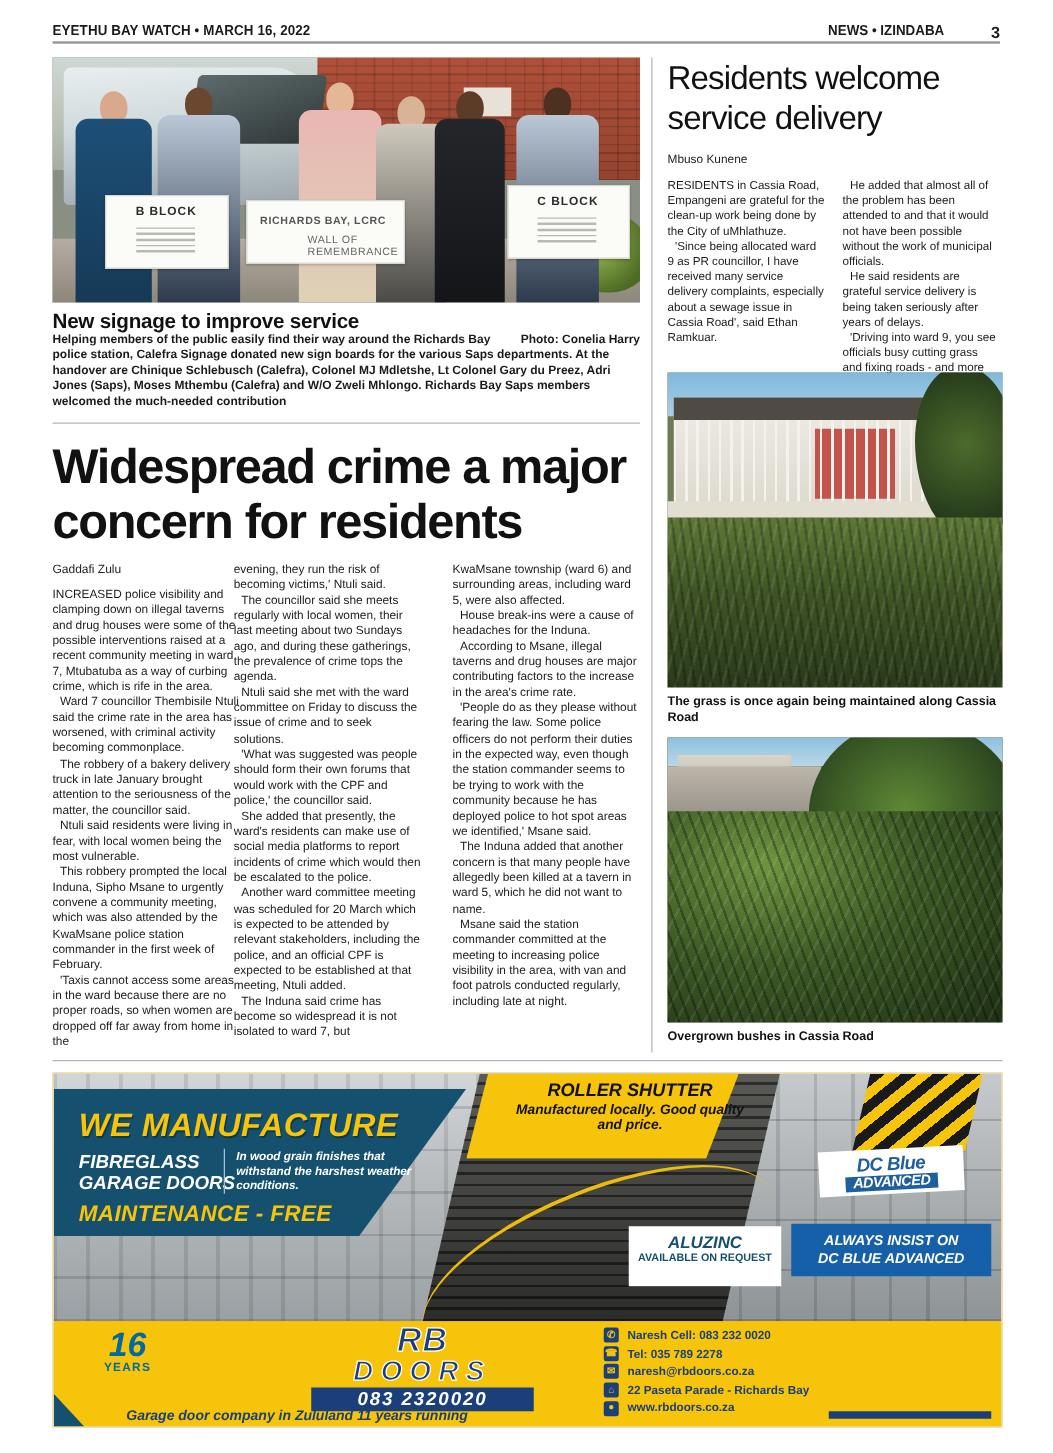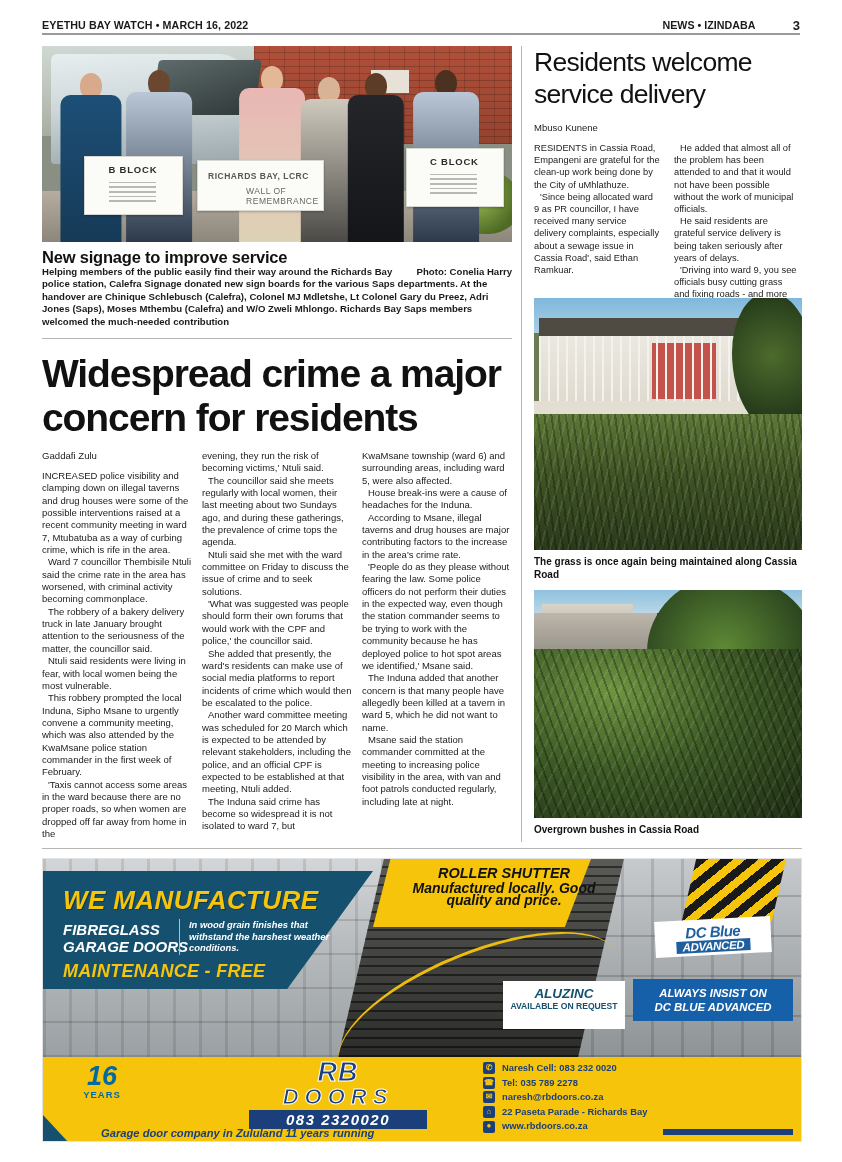--- a/index.html
+++ b/index.html
@@ -152,21 +152,21 @@
     width: 478px; height: 392px;
   }
   .bcol {
     position: absolute; top: 0; width: 150px;
     font-size: 9.5px; line-height: 12.35px; color: #1b1b1b;
     text-align: left;
   }
   .bcol p { margin: 0; text-indent: 6px; }
   .bcol p.noind { text-indent: 0; }
   .bcol.c1 { left: 0; }
-  .bcol.c2 { left: 160px; }
+  .bcol.c2 { left: 145px; }
   .bcol.c3 { left: 320px; }
   .bcol.c1 { top: 20px; }
 
   
   .right-head {
     position: absolute; left: 534px; top: 46px; width: 268px;
     font-size: 26.5px; line-height: 32px; font-weight: normal;
     color: #111; letter-spacing: -0.7px;
   }
   .right-byline {
@@ -326,21 +326,21 @@
   }
   .ad-yellowband {
     position:absolute; left:330px; top:0; width:218px; height:68px;
     background:#f6c40a;
     clip-path: polygon(8% 0, 100% 0, 88% 100%, 0 100%);
   }
   .ad-roller {
     position:absolute; left:368px; top:6px; width:186px; text-align:center;
   }
   .ad-roller .t1 { font-size:14.5px; font-weight:bold; color:#111; font-style: italic; }
-  .ad-roller .t2 { font-size:14px; font-weight:bold; color:#111; line-height:11.6px; margin-top:2px; font-style: italic;}
+  .ad-roller .t2 { font-size:11px; font-weight:bold; color:#111; line-height:11.6px; margin-top:2px; font-style: italic;}
   .ad-white-box {
     position:absolute; left:460px; top:122px; width:122px; height:48px;
     background:#ffffff; text-align:center; padding-top:5px;
   }
   .ad-white-box .a1 { font-size:13.5px; font-weight:bold; color:#15506e; font-style:italic; }
   .ad-white-box .a2 { font-size:8.6px; font-weight:bold; color:#15506e; line-height:10px; }
   .ad-dcblue-logo {
     position:absolute; right:30px; top:60px; width:116px; height:36px;
     background:#ffffff; display:flex; flex-direction:column;
     align-items:center; justify-content:center;

